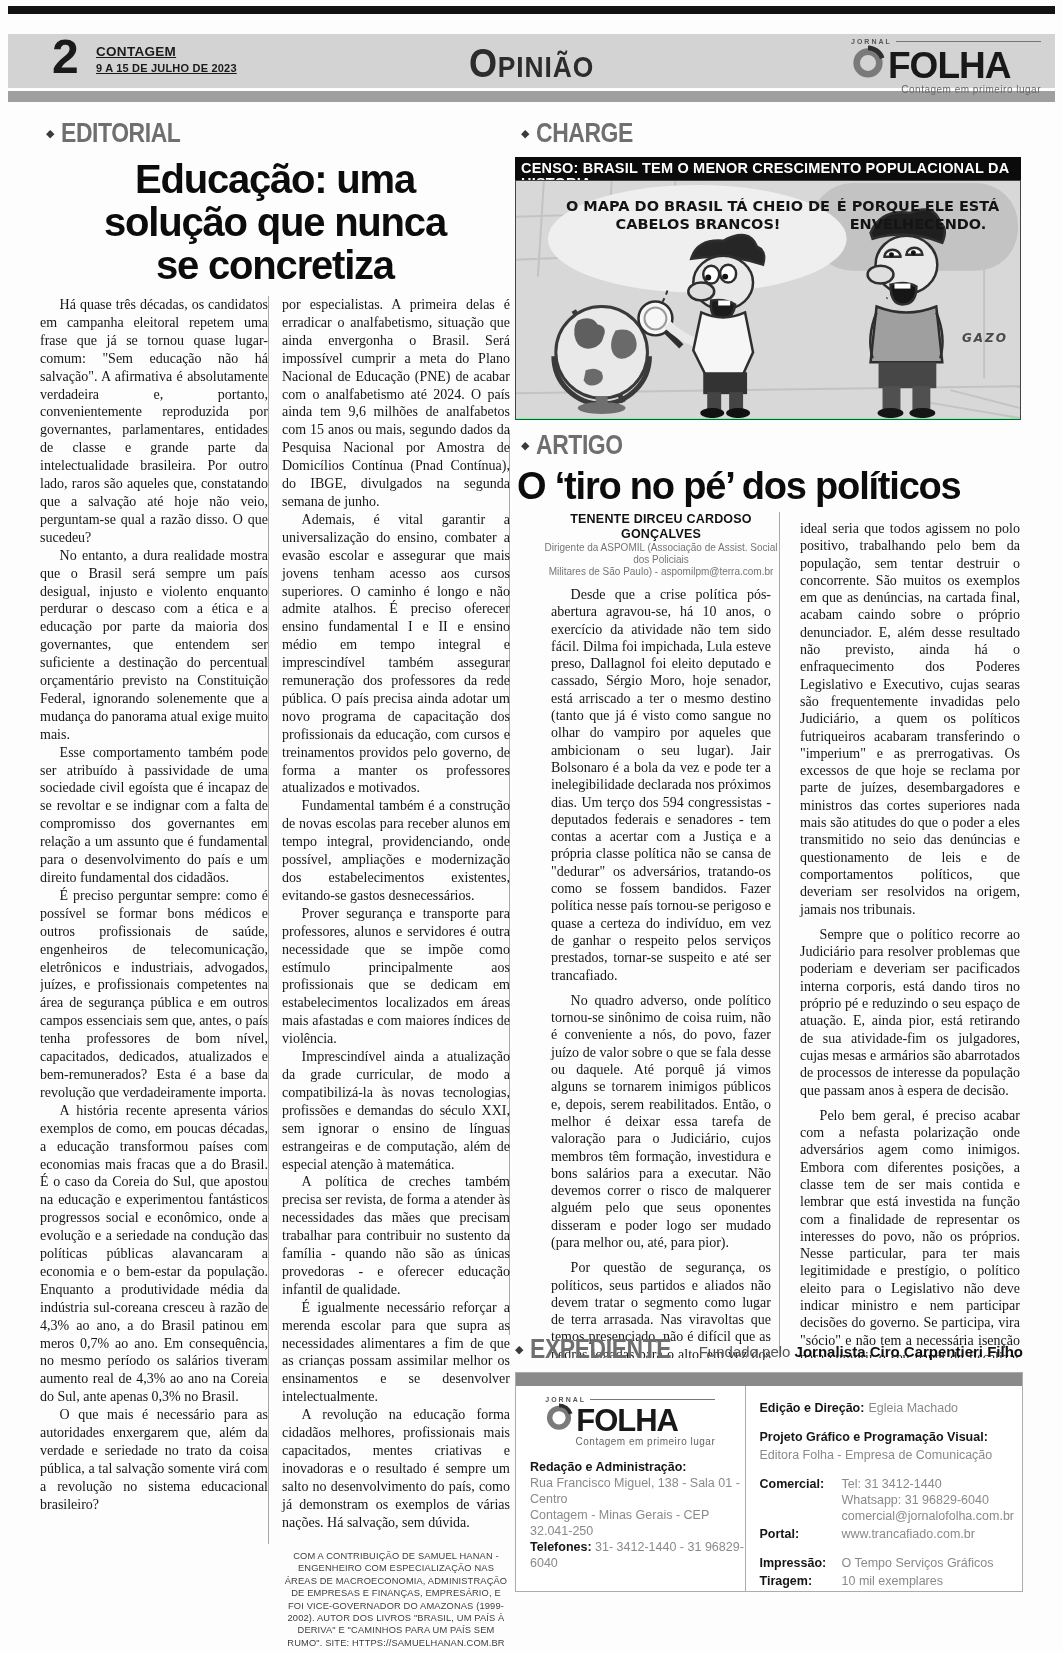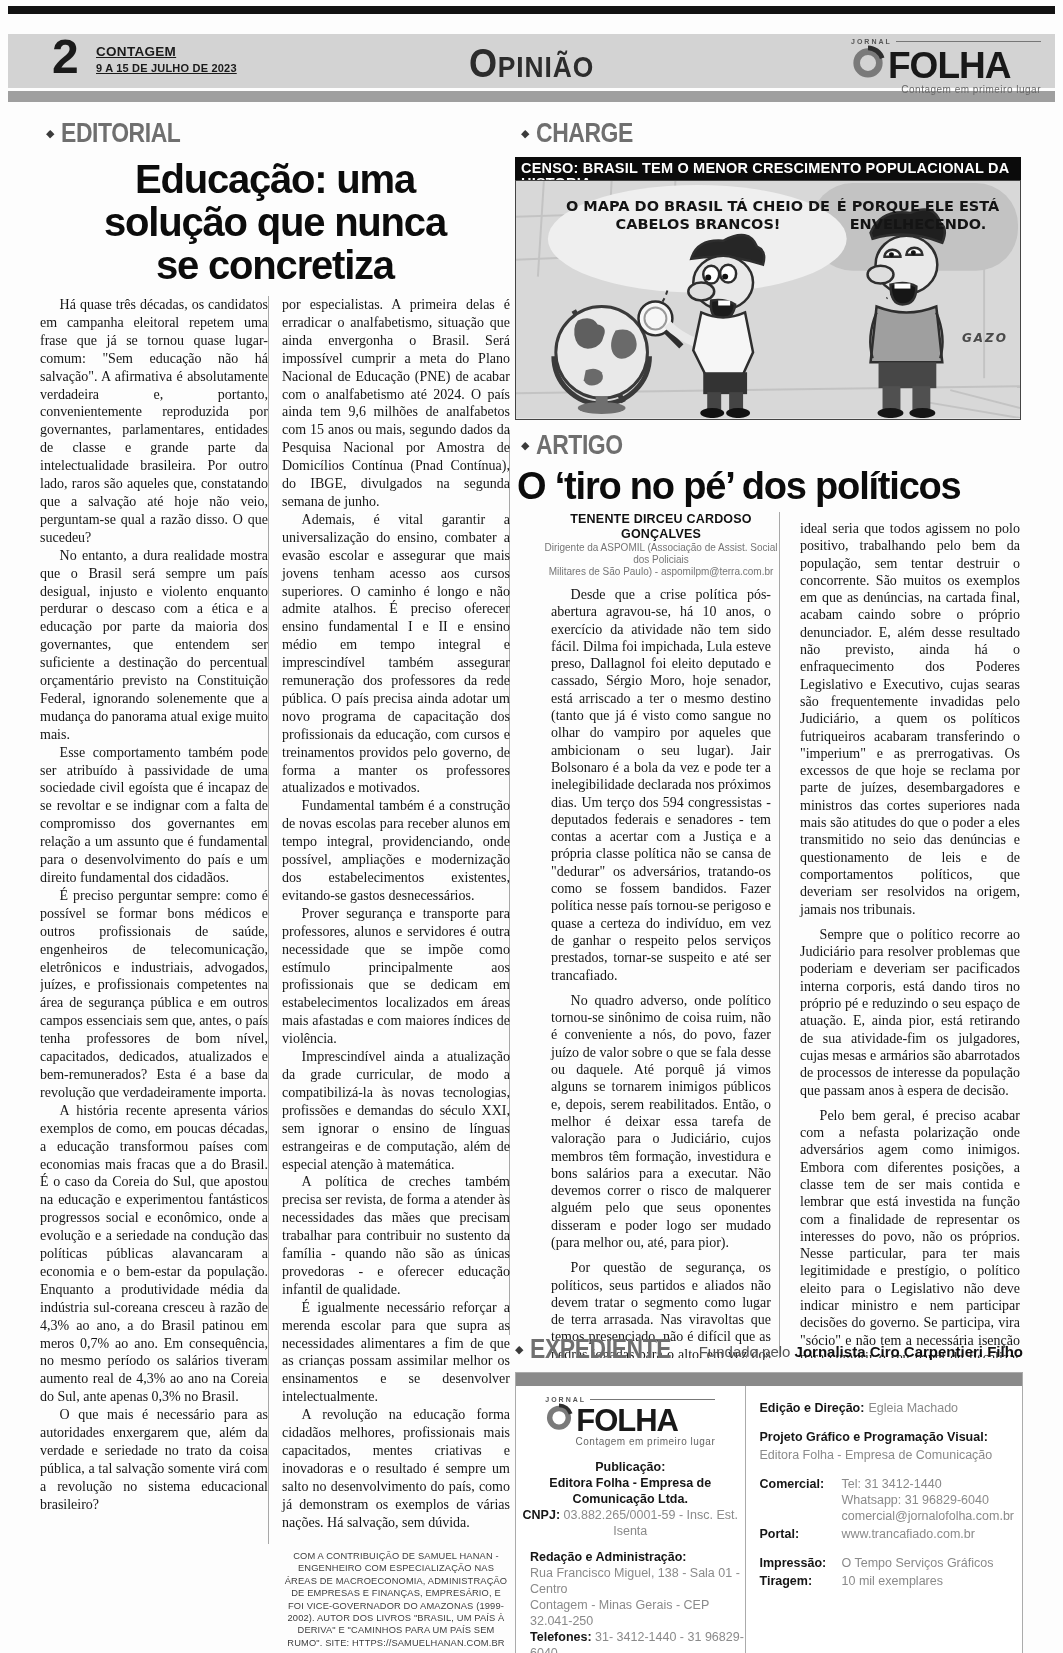--- a/index.html
+++ b/index.html
@@ -51,21 +51,21 @@
              font:400 9.3px/12.4px "Liberation Sans", sans-serif; color:#3c3c3c; letter-spacing:.15px; text-align:center; }
 
   
   .righthalf { position:absolute; left:515px; top:118px; width:515px; height:1520px; }
   .half-rule { position:absolute; left:509px; top:430px; width:1px; height:905px; background:#a8a8a8; }
 
   
   .ch-label { position:absolute; left:6px; top:2px; }
   .ch-caption { position:absolute; left:0; top:39px; width:506px; background:#0b0b0b; color:#fff;
                 font:700 14.5px/15px "Liberation Sans", sans-serif; padding:4px 6px; letter-spacing:.2px; }
-  .cartoon { position:absolute; left:0; top:62px; width:506px; height:240px; background:#e5e5e5; border:1px solid #444; }
+  .cartoon { position:absolute; left:0; top:62px; width:506px; height:240px; background:#86efac; border:1px solid #444; }
   .cartoon svg { position:absolute; inset:0; }
   .bubble-txt { position:absolute; font:700 14.5px/18px "DejaVu Sans", sans-serif; color:#141414; text-align:center; }
   .b1 { left:50px; top:16px; width:264px; }
   .b2 { left:312px; top:16px; width:180px; }
   .gazo { position:absolute; right:12px; top:150px; font:700 italic 12px "DejaVu Sans", sans-serif;
           color:#4a4a4a; letter-spacing:2px; }
 
   
   .ar-label { position:absolute; left:6px; top:314px; }
   .ar-title { position:absolute; left:2px; top:348px; white-space:nowrap;
@@ -303,25 +303,20 @@
               <span>
                 <svg width="28" height="28" viewBox="0 0 36 36">
                   <circle cx="18" cy="19" r="12" fill="none" stroke="#7a7a7a" stroke-width="7"></circle>
                   <path d="M18 3 a16 16 0 0 1 15 11" fill="none" stroke="#2e2e2e" stroke-width="5"></path>
                 </svg>
               </span>
               <span class="nm">FOLHA</span>
             </div>
             <div class="tag">Contagem em primeiro lugar</div>
           </div>
-          <div class="grp">
-            <div class="ln bold">Publicação:</div>
-            <div class="ln bold">Editora Folha  - Empresa de Comunicação Ltda.</div>
-            <div class="ln"><span class="bold">CNPJ:</span> <span class="gray">03.882.265/0001-59 - Insc. Est. Isenta</span></div>
-          </div>
           <div class="leftblk grp">
             <div class="ln bold">Redação e Administração:</div>
             <div class="ln gray">Rua Francisco Miguel, 138 - Sala 01 - Centro</div>
             <div class="ln gray">Contagem - Minas Gerais - CEP 32.041-250</div>
             <div class="ln"><span class="bold">Telefones:</span> <span class="gray">31- 3412-1440 - 31 96829-6040</span></div>
 
           </div>
         </div>
         <div class="xp-right">
           <div class="xrow">

